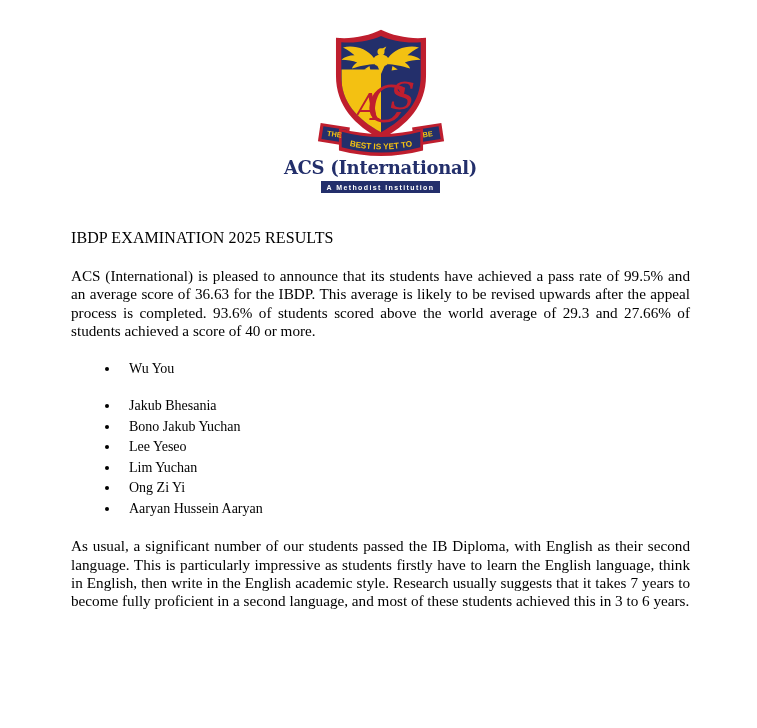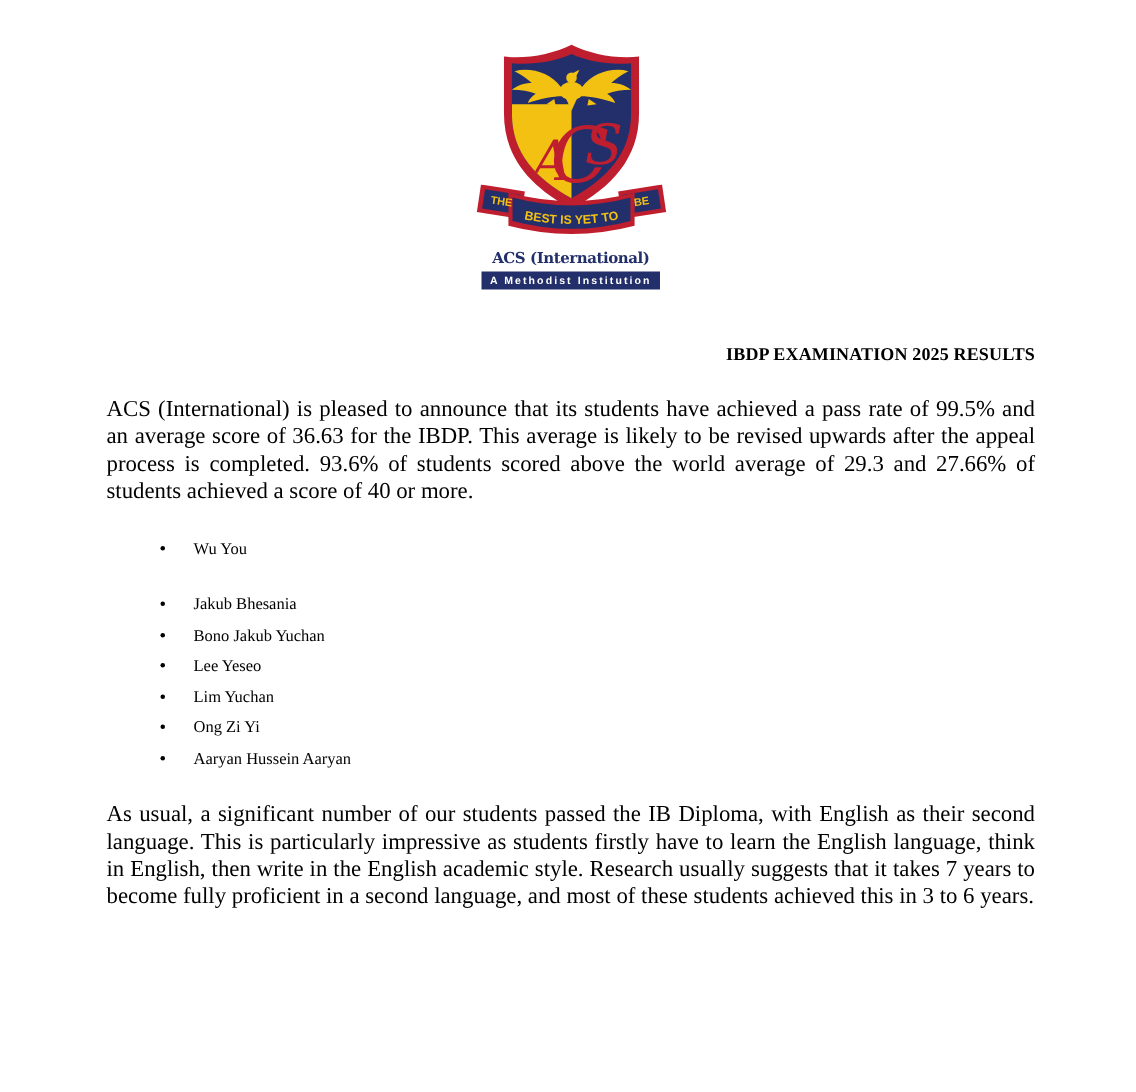--- a/index.html
+++ b/index.html
@@ -24,66 +24,66 @@
   
   .logo-block {
     display: flex;
     flex-direction: column;
     align-items: center;
     padding-top: 28px;
   }
   .shield-svg { display: block; }
   .ribbon-svg { display: block; margin-top: -18px; }
   .school-name {
-    margin-top: 11px;
+    margin-top: 1px;
     font-family: "DejaVu Serif", serif;
     font-weight: 700;
     font-style: normal;
-    font-size: 10px;
+    font-size: 18px;
     letter-spacing: -0.3px;
     color: #232f6b;
     white-space: nowrap;
   }
   .tagline-bar {
     margin-top: 3px;
     background: #232f6b;
     color: #ffffff;
     font-family: "Liberation Sans", sans-serif;
     font-size: 7px;
     font-weight: 600;
     letter-spacing: 1.4px;
     padding: 3px 6px 2px 6px;
     white-space: nowrap;
   }
 
   
   .doc-title {
     margin: 36px 0 20px 0;
-    font-size: 12px;
-    font-weight: 700;
-    text-align: right;
+    font-size: 16px;
+    font-weight: 400;
+    text-align: left;
     letter-spacing: 0.1px;
   }
   .para {
     margin: 18px 0;
     font-size: 15.2px;
     line-height: 18.4px;
     text-align: justify;
   }
   .para.no-justify {
     text-align: left;
     white-space: pre-line;
   }
   ul.bullet-list {
     margin: 17px 0;
     padding-left: 49px;
     list-style-type: disc;
   }
   ul.bullet-list li {
-    font-size: 11px;
+    font-size: 14px;
     line-height: 20.5px;
     padding-left: 9px;
   }
 </style>
 </head>
 <body>
 
 <div class="page">
 
   <div class="logo-block">

